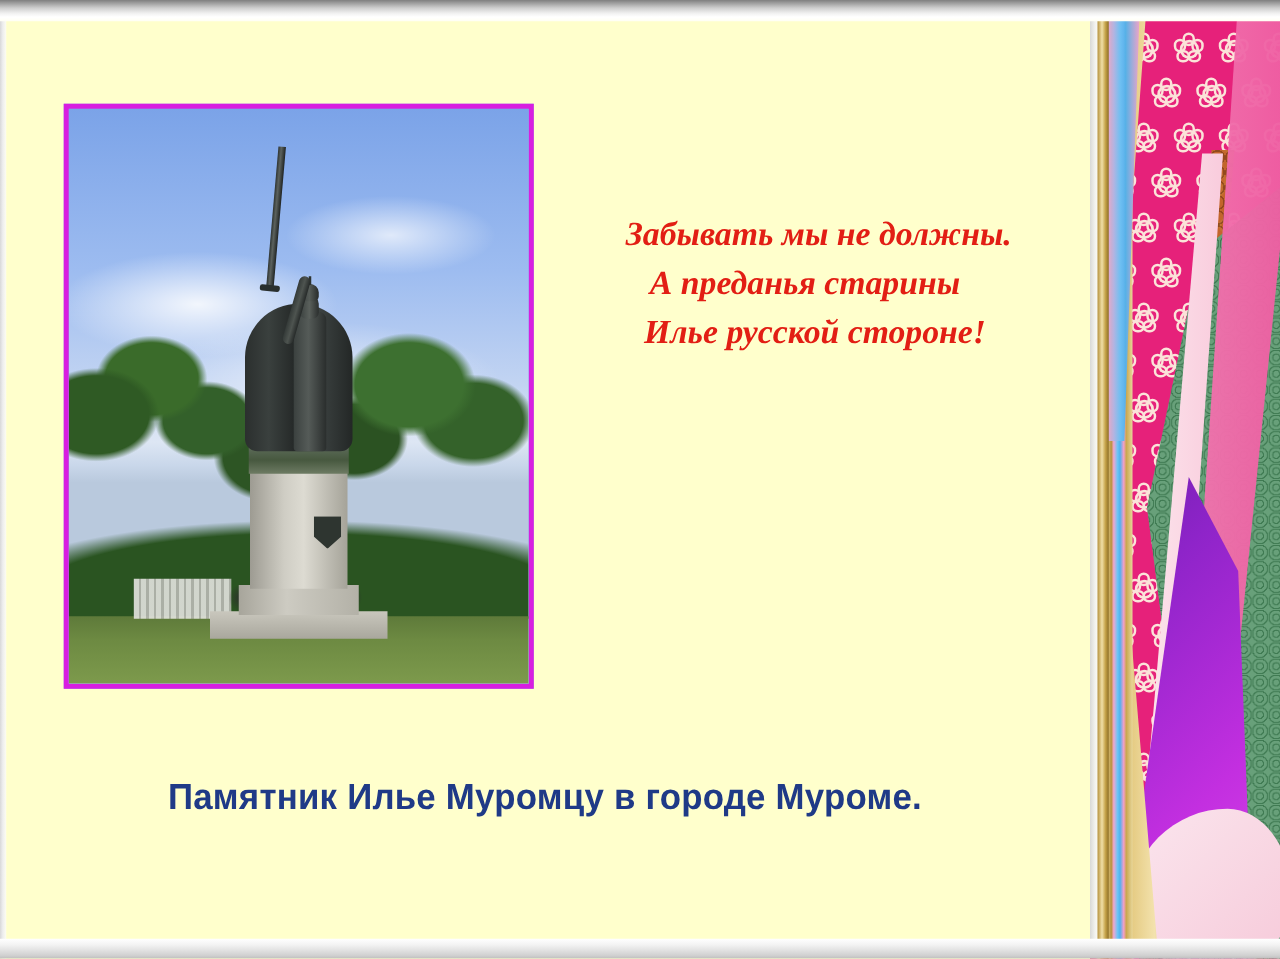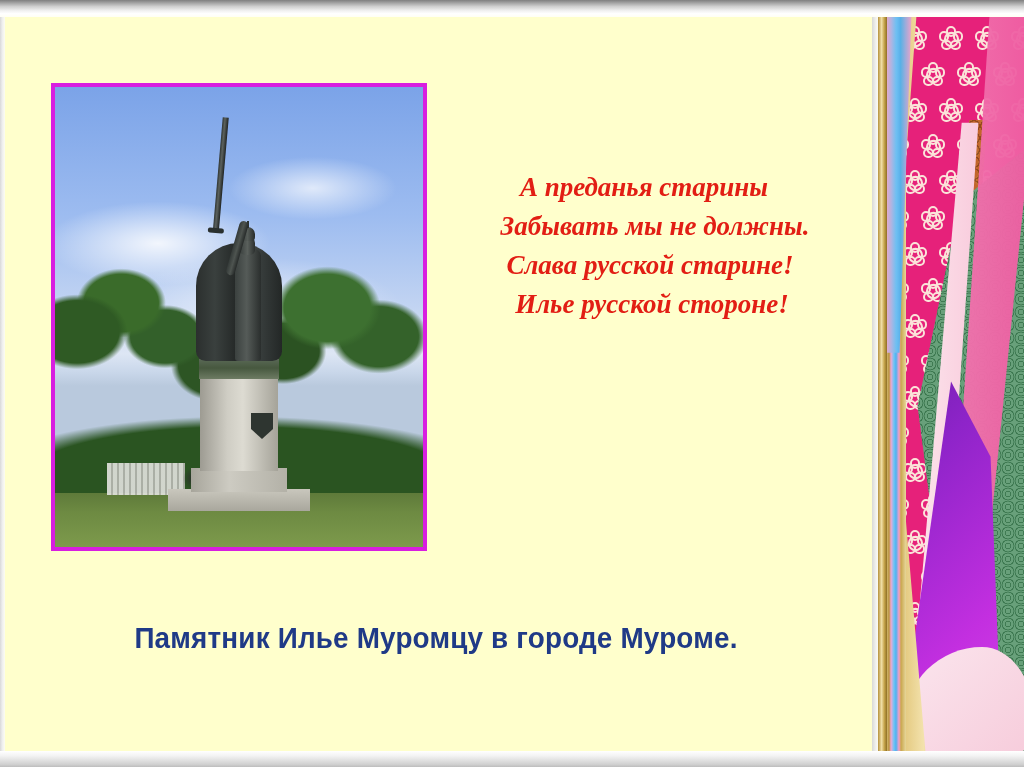--- a/index.html
+++ b/index.html
@@ -310,23 +310,22 @@
       <div class="cloak"></div>
       <div class="body"></div>
       <div class="head"></div>
       <div class="helm"></div>
       <div class="arm"></div>
       <div class="sword"></div>
     </div>
   </div>
 
   <div id="poem">
+    <div class="line l2">Забывать мы не должны.</div>
     <div class="line l1">А преданья старины</div>
-    <div class="line l2">Забывать мы не должны.</div>
-    <div class="line l3">Слава русской старине!</div>
     <div class="line l4">Илье русской стороне!</div>
   </div>
 
   <div id="caption">Памятник Илье Муромцу в городе Муроме.</div>
 
   <div id="deco">
     <div class="floral" id="floral-layer">
         <div class="fl" style="left: 12px; top: -10px;">
           <b style="left: 7.75px; top: 0.35px;"></b>
           <b style="left: 14.7878px; top: 5.46327px;"></b>

